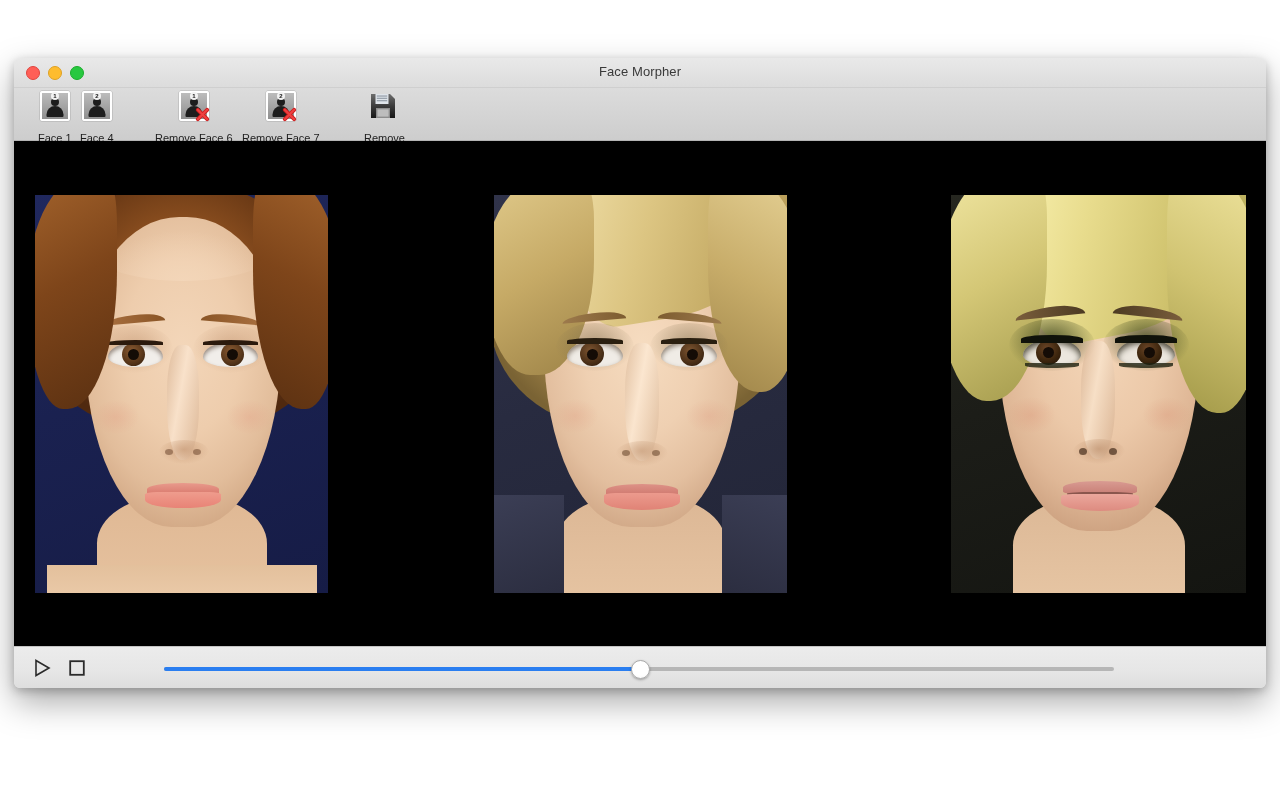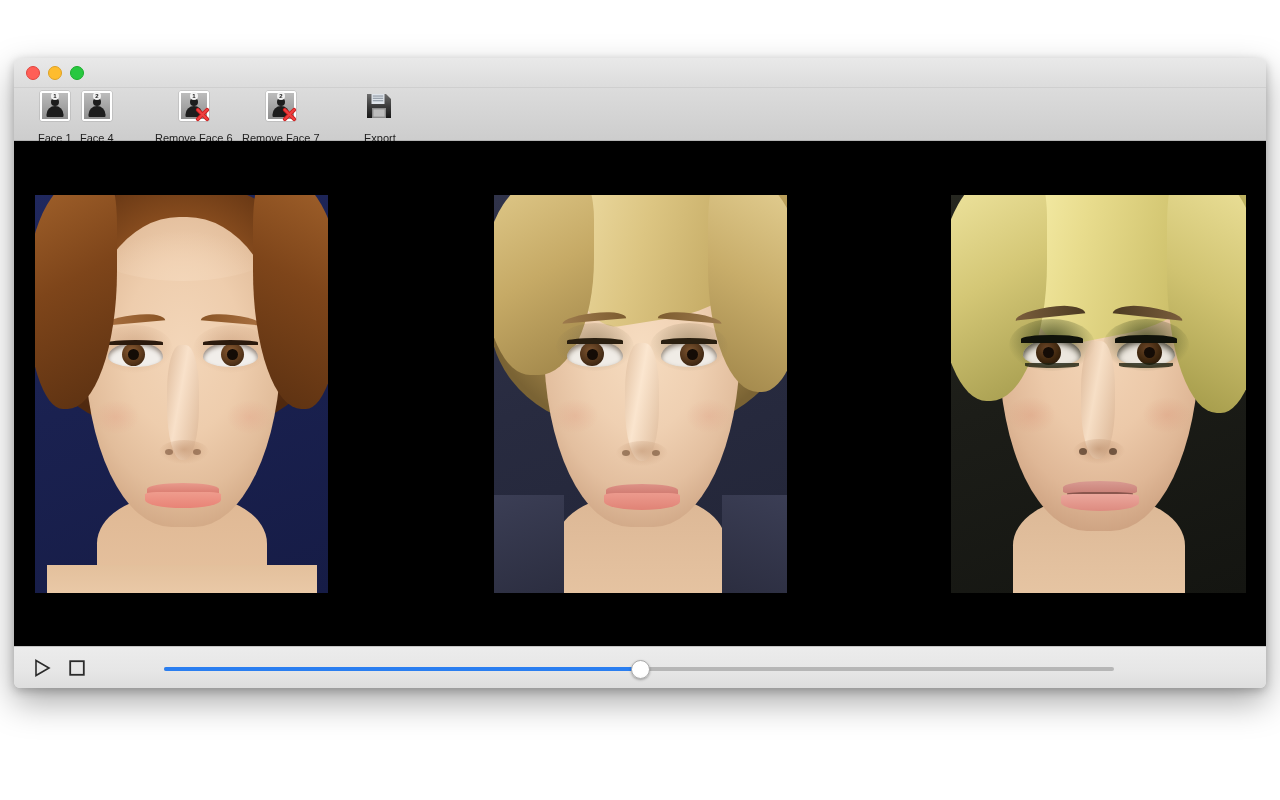--- a/index.html
+++ b/index.html
@@ -264,20 +264,21 @@
 <div id="root">
 
   <div class="window">
 
     <div class="titlebar">
       <div class="traffic">
         <span class="light close"></span>
         <span class="light min"></span>
         <span class="light max"></span>
       </div>
+      <div class="window-title">Face Morpher</div>
     </div>
 
     <div class="toolbar">
 
       <div class="tb-item" style="left:24px;">
         <div class="tb-icon">
           <div class="face-tile">
             <div class="badge">1</div>
             <div class="person">
                 <div class="head"></div>
@@ -347,21 +348,21 @@
             </defs>
             <path d="M2 2 H21 L26 7 V26 H2 Z" fill="url(#flop)"></path>
             <rect x="6.5" y="2" width="13" height="10" fill="#dfe4ea"></rect>
             <rect x="7.8" y="3.4" width="10.4" height="1.3" fill="#9aa3ad"></rect>
             <rect x="7.8" y="5.7" width="10.4" height="1.3" fill="#9aa3ad"></rect>
             <rect x="7.8" y="8" width="10.4" height="1.3" fill="#9aa3ad"></rect>
             <rect x="7" y="16" width="14" height="10" fill="#8d8d8d"></rect>
             <rect x="8.4" y="17.4" width="11.2" height="7.2" fill="#bdbdbd"></rect>
           </svg>
         </div>
-        <div class="tb-label">Export</div>
+        <div class="tb-label">Remove</div>
       </div>
 
     </div>
 
     <div class="canvas">
 
       <div class="photo" style="left:21px; width:293px;">
         <div class="ph-inner">
 
           <div class="bg-layer" style="background:linear-gradient(160deg,#20285e 0%,#1a2150 45%,#161c46 100%);"></div>

